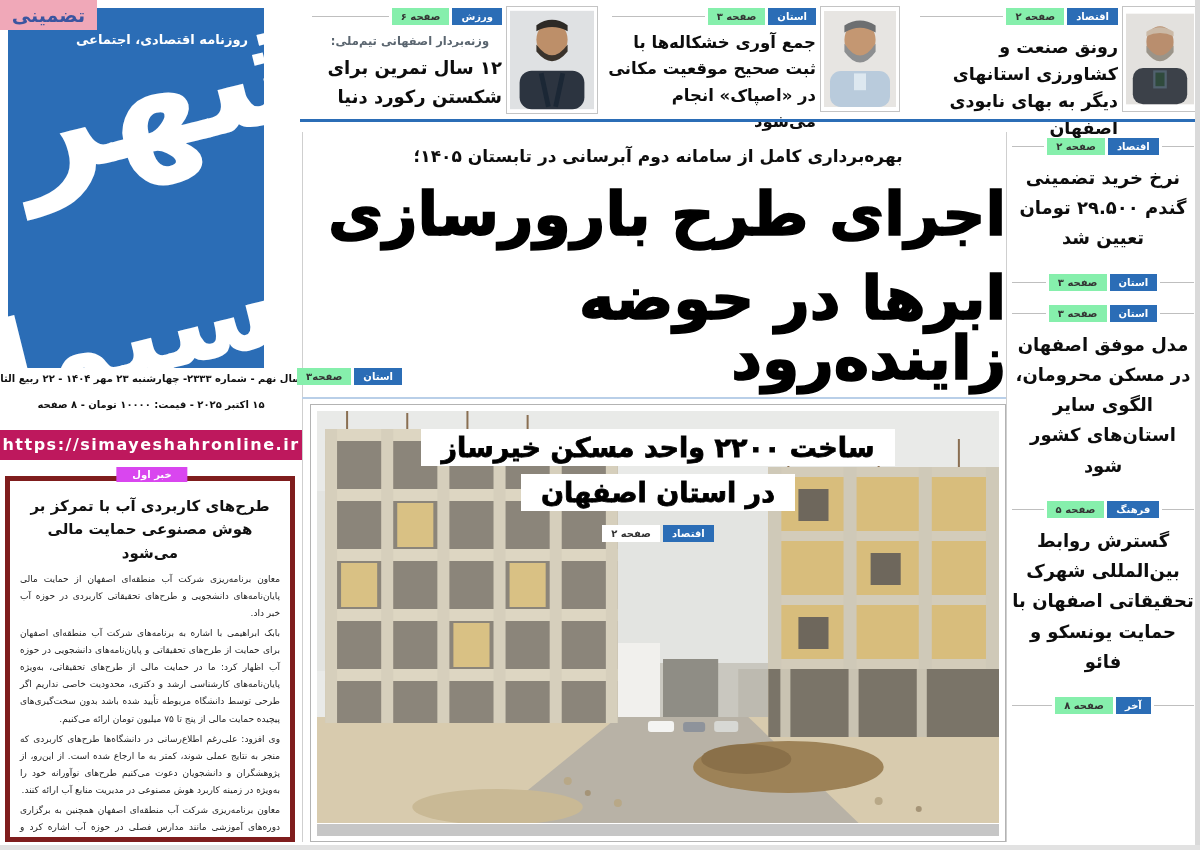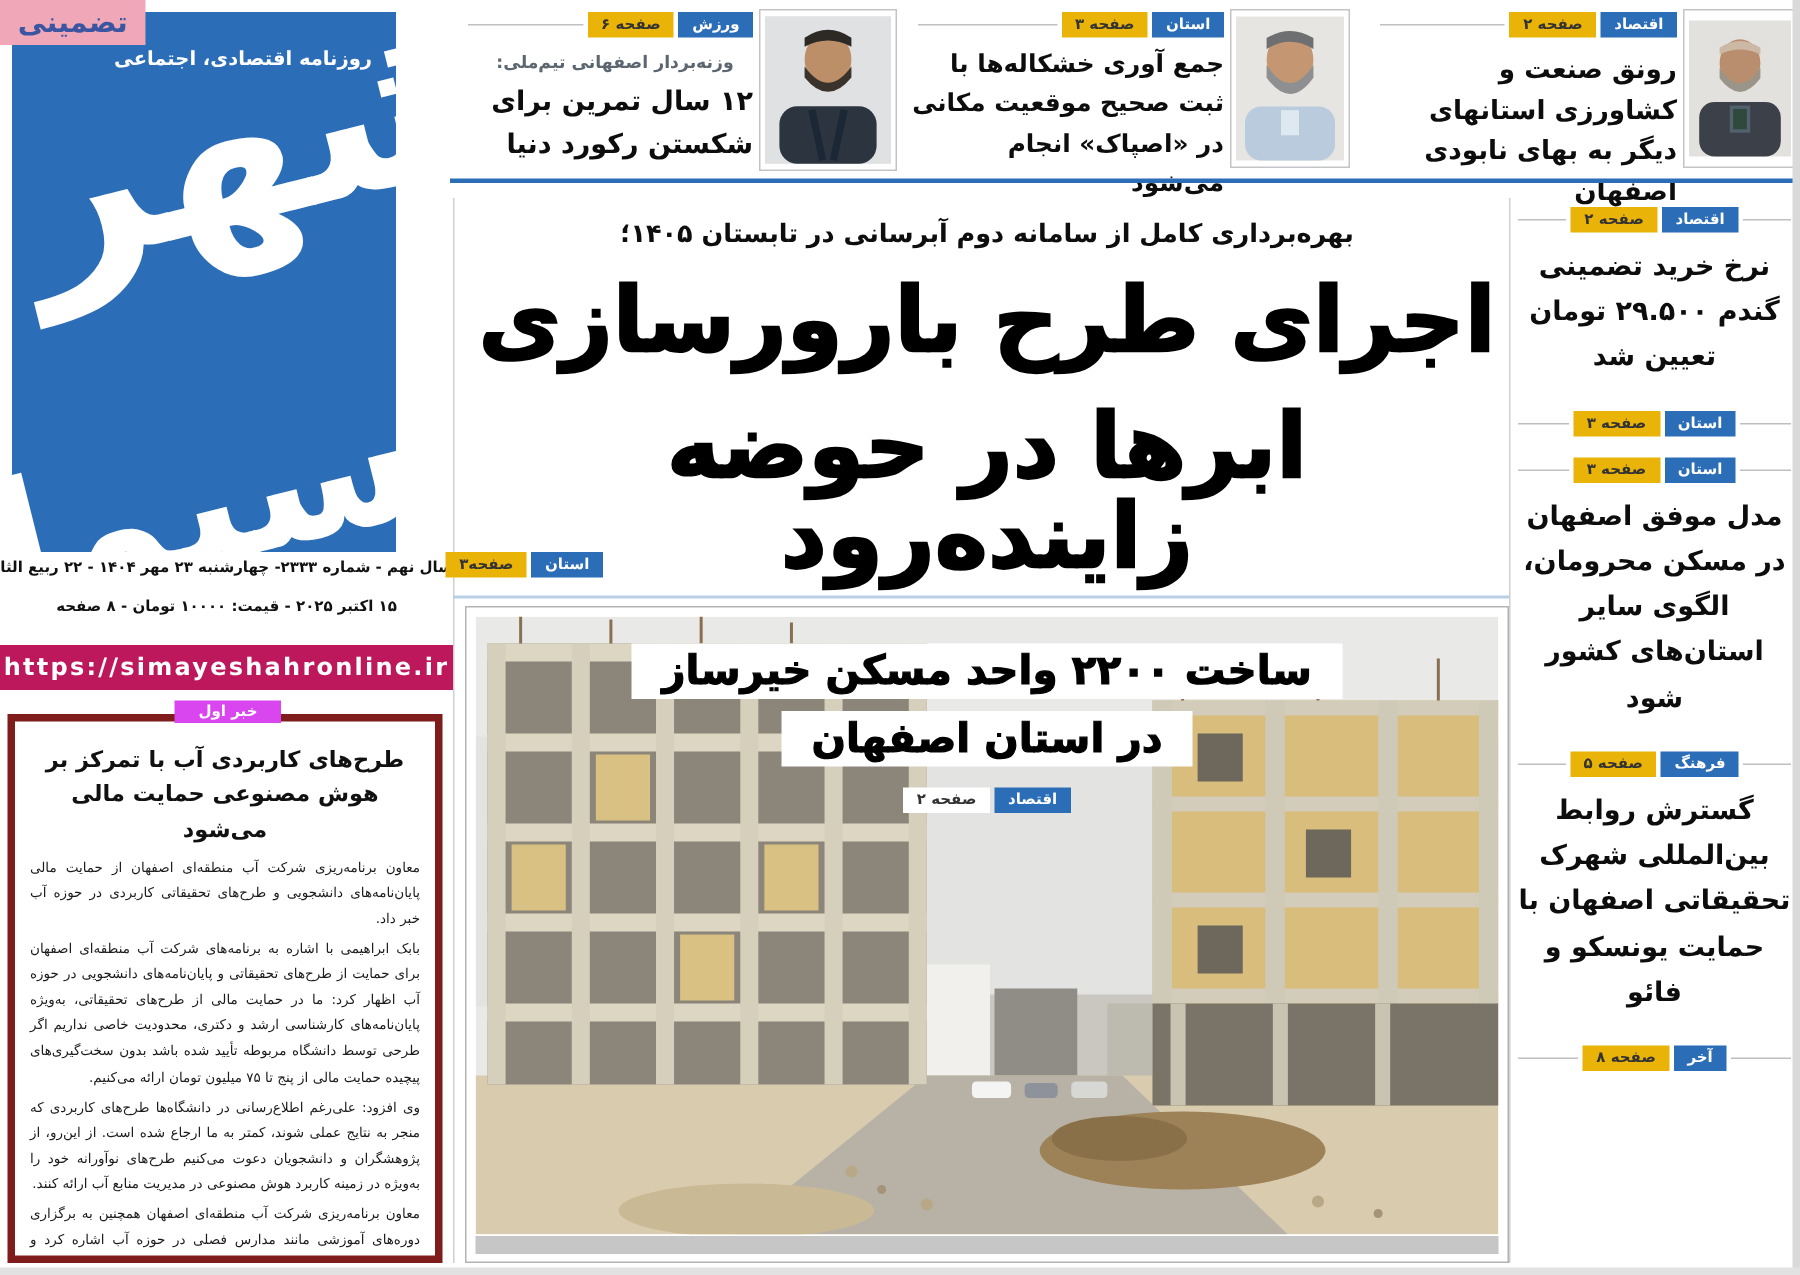--- a/index.html
+++ b/index.html
@@ -1,21 +1,21 @@
 <!DOCTYPE html>
 <html lang="fa"><head>
 <meta charset="utf-8">
 <style>
   html,body{margin:0;padding:0;background:#f2f2f2;}
   .page{position:relative;width:1200px;height:850px;background:#ffffff;overflow:hidden;
         font-family:"DejaVu Sans",sans-serif;color:#111;}
   
   .tag{display:inline-block;font-size:10px;font-weight:bold;line-height:15px;padding:1px 9px;white-space:nowrap;}
   .tag-cat{background:#2b6db6;color:#fff;}
-  .tag-page{background:#eab308;color:#333;}
+  .tag-page{background:#86efac;color:#333;}
   .tag-page-white{background:#fff;color:#333;}
   .tagrow{position:absolute;display:flex;direction:rtl;align-items:center;gap:3px;}
   .tagrow .rule{flex:1;height:1px;background:#bfbfbf;}
   
   .corner-banner{position:absolute;left:0;top:0;width:97px;height:30px;background:#f0a8b8;z-index:5;
       color:#3b55a0;font-weight:bold;font-size:19px;text-align:center;line-height:30px;overflow:hidden;}
   .logo-box{position:absolute;left:8px;top:8px;width:256px;height:360px;background:#2b6db6;overflow:hidden;z-index:2;}
   .logo-tagline{position:absolute;top:24px;right:16px;color:#fff;font-size:13px;font-weight:bold;direction:rtl;}
   .logo-word-top{position:absolute;top:18px;left:0;right:-10px;text-align:center;color:#fff;
       font-size:150px;font-weight:bold;transform:rotate(-14deg);line-height:1;}
@@ -37,21 +37,21 @@
   .pframe{position:absolute;background:#fff;border:1px solid #c4c4c4;padding:3px;box-sizing:border-box;}
   .pframe svg{display:block;width:100%;height:100%;}
   .teaser-title{position:absolute;direction:rtl;text-align:right;font-weight:bold;color:#0d0d0d;}
   .teaser-kicker{position:absolute;direction:rtl;text-align:center;color:#5b6670;font-size:11.5px;font-weight:bold;}
   .top-blue-line{position:absolute;left:300px;top:119px;width:900px;height:3px;background:#2b6db6;}
   
   .vrule{position:absolute;top:132px;width:1px;height:710px;background:#cfcfcf;}
   
   .lead-kicker{position:absolute;left:320px;top:146px;width:676px;text-align:center;direction:rtl;
       font-size:17px;font-weight:bold;color:#0e0e0e;}
-  .lead-line{position:absolute;left:310px;width:696px;text-align:center;direction:rtl;font-weight:bold;
+  .lead-line{position:absolute;left:310px;width:696px;text-align:right;direction:rtl;font-weight:bold;
       font-size:60px;line-height:1;color:#000;-webkit-text-stroke:1.6px #000;letter-spacing:-1px;}
   .lead-divider{position:absolute;left:302px;top:397px;width:704px;height:2px;background:#b9cfe8;}
   
   .photo-frame{position:absolute;left:310px;top:404px;width:696px;height:438px;background:#fff;
       border:1px solid #b3b3b3;box-sizing:border-box;padding:6px 6px 0 6px;}
   .photo-inner{position:relative;width:100%;height:412px;overflow:hidden;}
   .photo-inner svg{display:block;width:100%;height:100%;}
   .photo-gray-bar{width:100%;height:12px;background:#c6c6c6;margin-top:1px;}
   .caption-stack{position:absolute;left:50%;top:18px;transform:translateX(-50%);display:flex;
       flex-direction:column;align-items:center;gap:8px;z-index:4;width:100%;}

